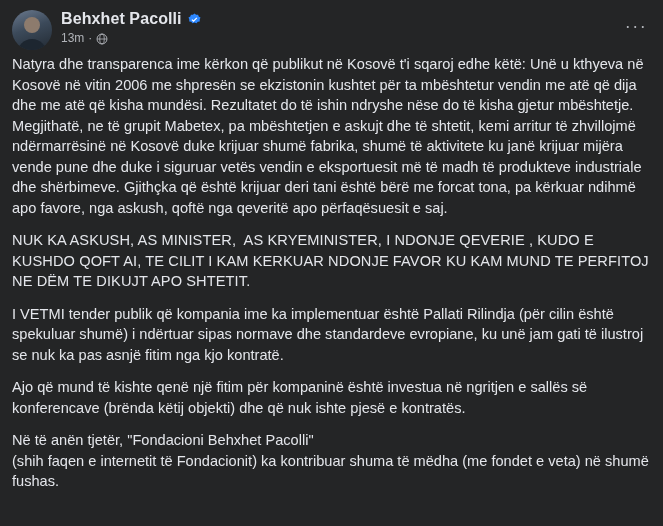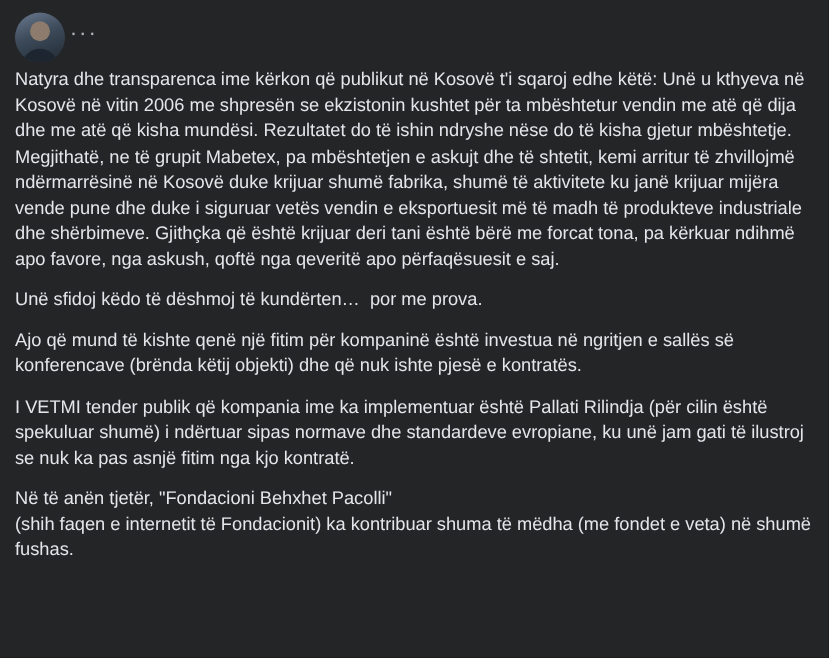--- a/index.html
+++ b/index.html
@@ -137,25 +137,47 @@
     letter-spacing: 0.1px;
   }
 </style>
 </head>
 <body>
 
 <div class="post">
 
   <div class="post-header">
     <div class="avatar"></div>
+    <div class="header-text">
+      <div class="name-row">
+        <span class="author-name">Behxhet Pacolli</span>
+        <span class="verified-badge">
+          <svg width="15" height="15" viewBox="0 0 16 16" aria-hidden="true">
+            <path fill="#2d88ff" d="M8 0.6l1.7 1.35 2.15-.2.63 2.07 1.92.98-.82 2-.0 2.16-2.13.3-1.28 1.74L8 10.2l-2.17.8-1.28-1.74-2.13-.3L2.42 6.8l-.82-2 1.92-.98.63-2.07 2.15.2z"></path>
+            <path fill="#fff" d="M6.95 9.6L4.8 7.45l.88-.88 1.27 1.27 3.1-3.1.88.88z"></path>
+          </svg>
+        </span>
+      </div>
+      <div class="meta-row">
+        <span>13m</span>
+        <span class="meta-dot">·</span>
+        <span class="globe-icon">
+          <svg width="12" height="12" viewBox="0 0 16 16" aria-hidden="true">
+            <circle cx="8" cy="8" r="6.6" fill="none" stroke="#b0b3b8" stroke-width="1.3"></circle>
+            <ellipse cx="8" cy="8" rx="3" ry="6.6" fill="none" stroke="#b0b3b8" stroke-width="1.1"></ellipse>
+            <line x1="1.6" y1="8" x2="14.4" y2="8" stroke="#b0b3b8" stroke-width="1.1"></line>
+          </svg>
+        </span>
+      </div>
+    </div>
     <div class="more-btn">···</div>
   </div>
 
   <div class="post-body">
     <p class="para">Natyra dhe transparenca ime kërkon që publikut në Kosovë t'i sqaroj edhe këtë: Unë u kthyeva në Kosovë në vitin 2006 me shpresën se ekzistonin kushtet për ta mbështetur vendin me atë që dija dhe me atë që kisha mundësi. Rezultatet do të ishin ndryshe nëse do të kisha gjetur mbështetje. Megjithatë, ne të grupit Mabetex, pa mbështetjen e askujt dhe të shtetit, kemi arritur të zhvillojmë ndërmarrësinë në Kosovë duke krijuar shumë fabrika, shumë të aktivitete ku janë krijuar mijëra vende pune dhe duke i siguruar vetës vendin e eksportuesit më të madh të produkteve industriale dhe shërbimeve. Gjithçka që është krijuar deri tani është bërë me forcat tona, pa kërkuar ndihmë apo favore, nga askush, qoftë nga qeveritë apo përfaqësuesit e saj.</p>
-    <p class="para">Unë sfidoj këdo të dëshmoj të kundërten…  por me prova.</p>
+    <p class="para caps">NUK KA ASKUSH, AS MINISTER,  AS KRYEMINISTER, I NDONJE QEVERIE , KUDO E KUSHDO QOFT AI, TE CILIT I KAM KERKUAR NDONJE FAVOR KU KAM MUND TE PERFITOJ NE DËM TE DIKUJT APO SHTETIT.</p>
+    <p class="para">I VETMI tender publik që kompania ime ka implementuar është Pallati Rilindja (për cilin është spekuluar shumë) i ndërtuar sipas normave dhe standardeve evropiane, ku unë jam gati të ilustroj se nuk ka pas asnjë fitim nga kjo kontratë.</p>
     <p class="para">Ajo që mund të kishte qenë një fitim për kompaninë është investua në ngritjen e sallës së konferencave (brënda këtij objekti) dhe që nuk ishte pjesë e kontratës.</p>
-    <p class="para">I VETMI tender publik që kompania ime ka implementuar është Pallati Rilindja (për cilin është spekuluar shumë) i ndërtuar sipas normave dhe standardeve evropiane, ku unë jam gati të ilustroj se nuk ka pas asnjë fitim nga kjo kontratë.</p>
     <p class="para last">Në të anën tjetër, "Fondacioni Behxhet Pacolli"
 (shih faqen e internetit të Fondacionit) ka kontribuar shuma të mëdha (me fondet e veta) në shumë fushas.</p>
   </div>
 
 </div>
 
 </body></html>

